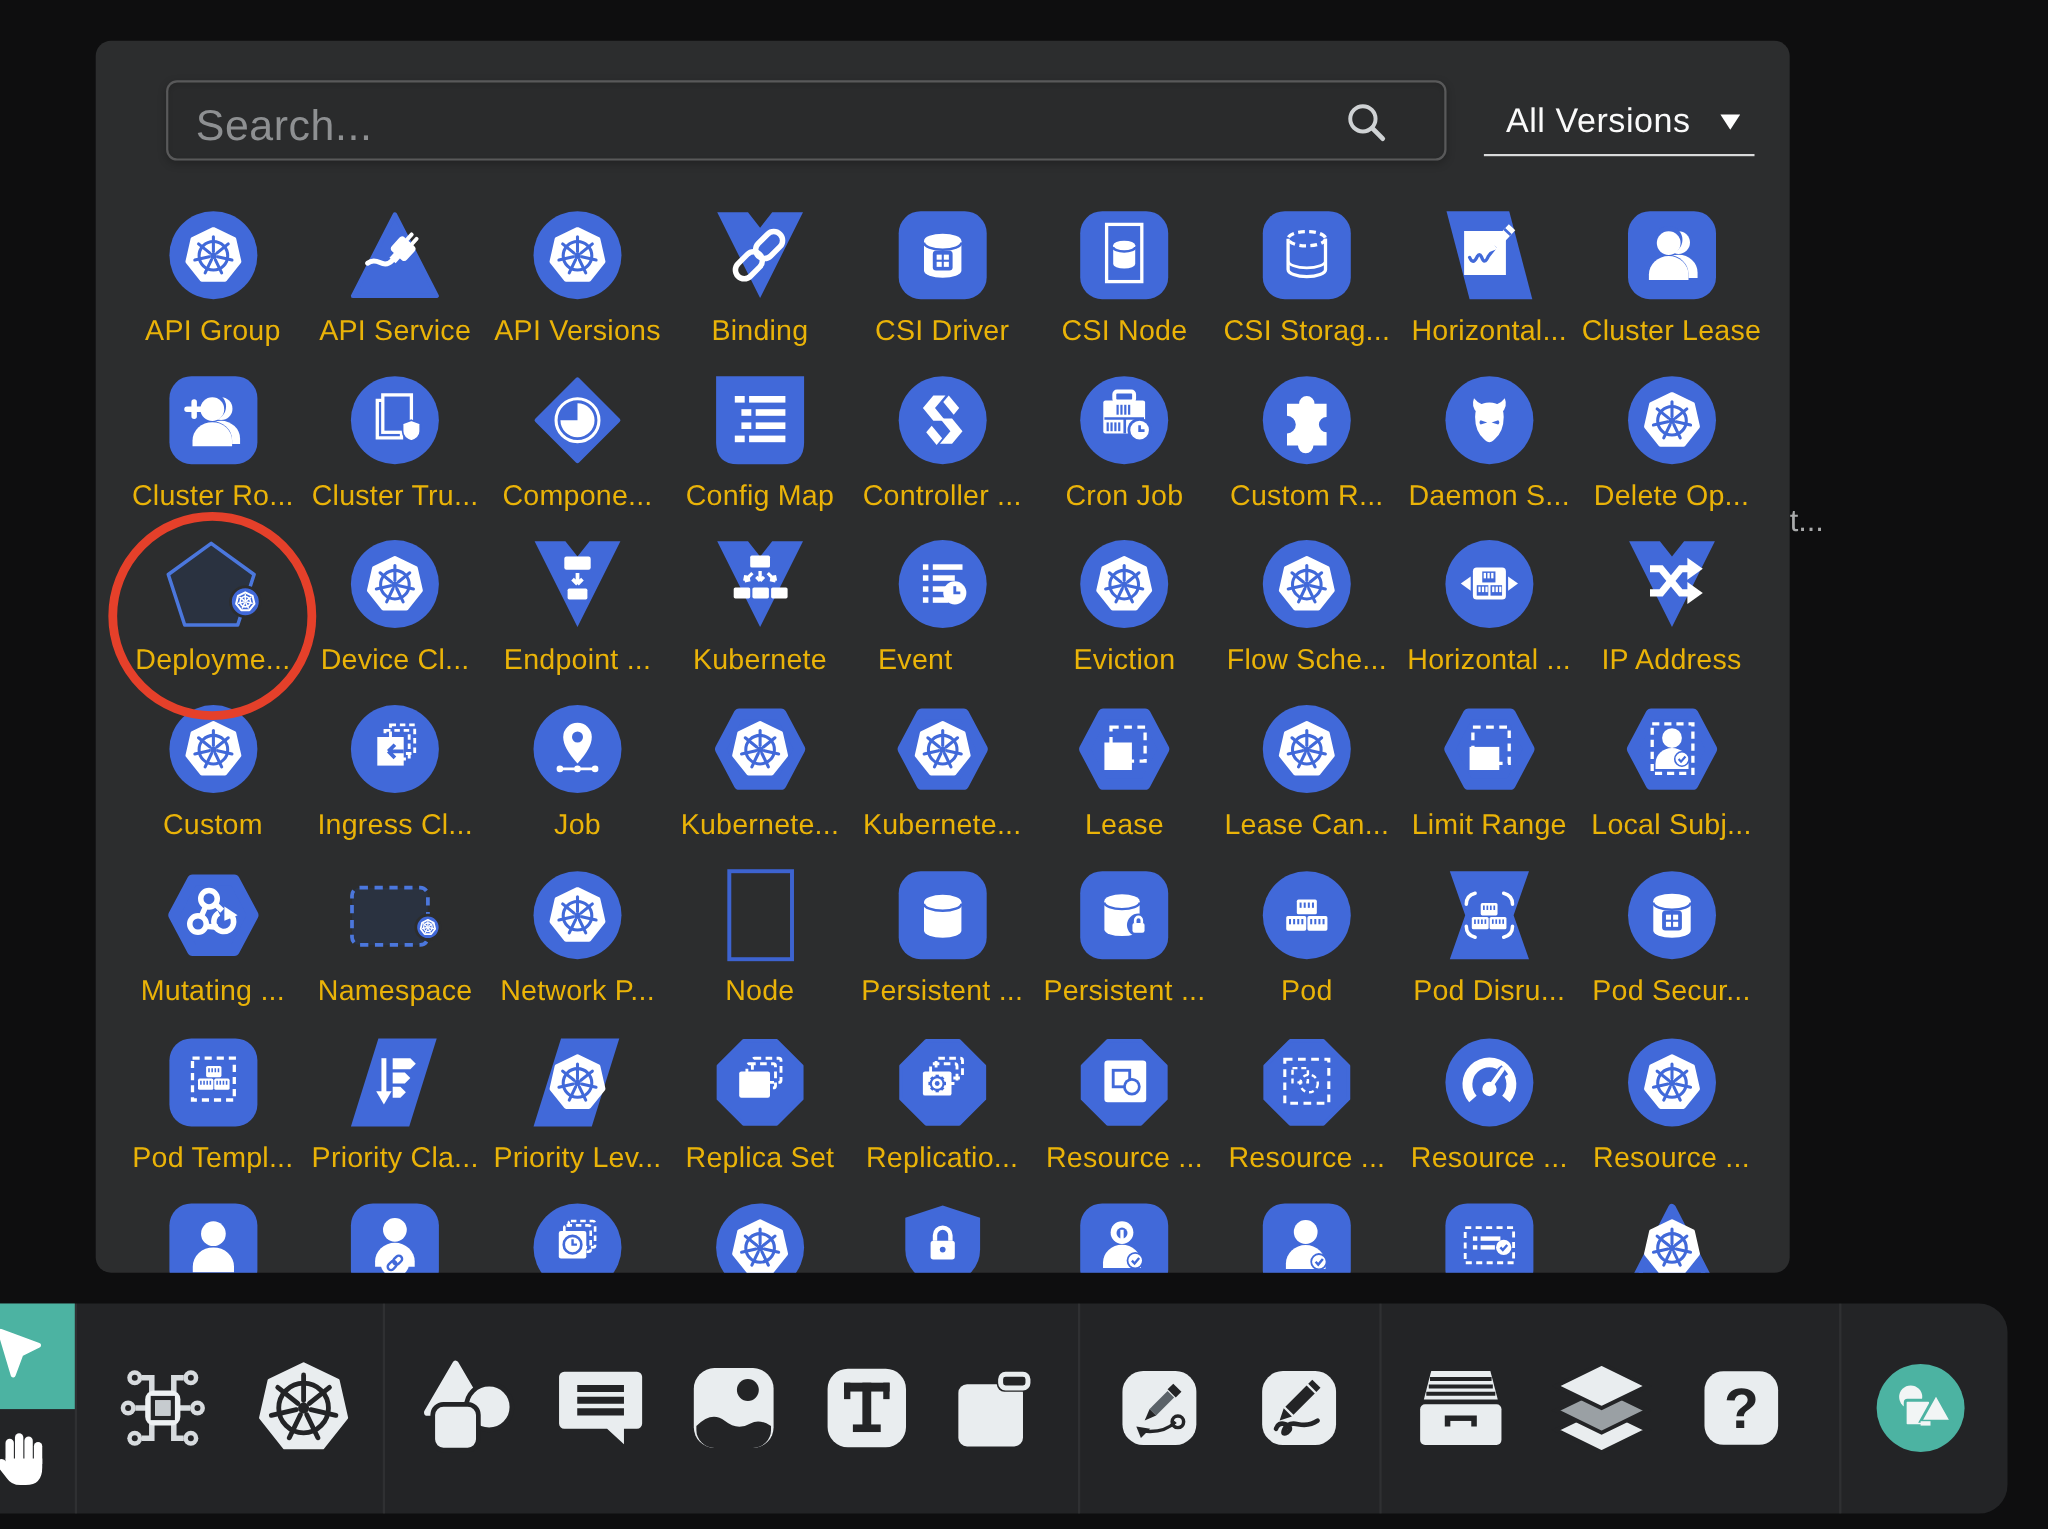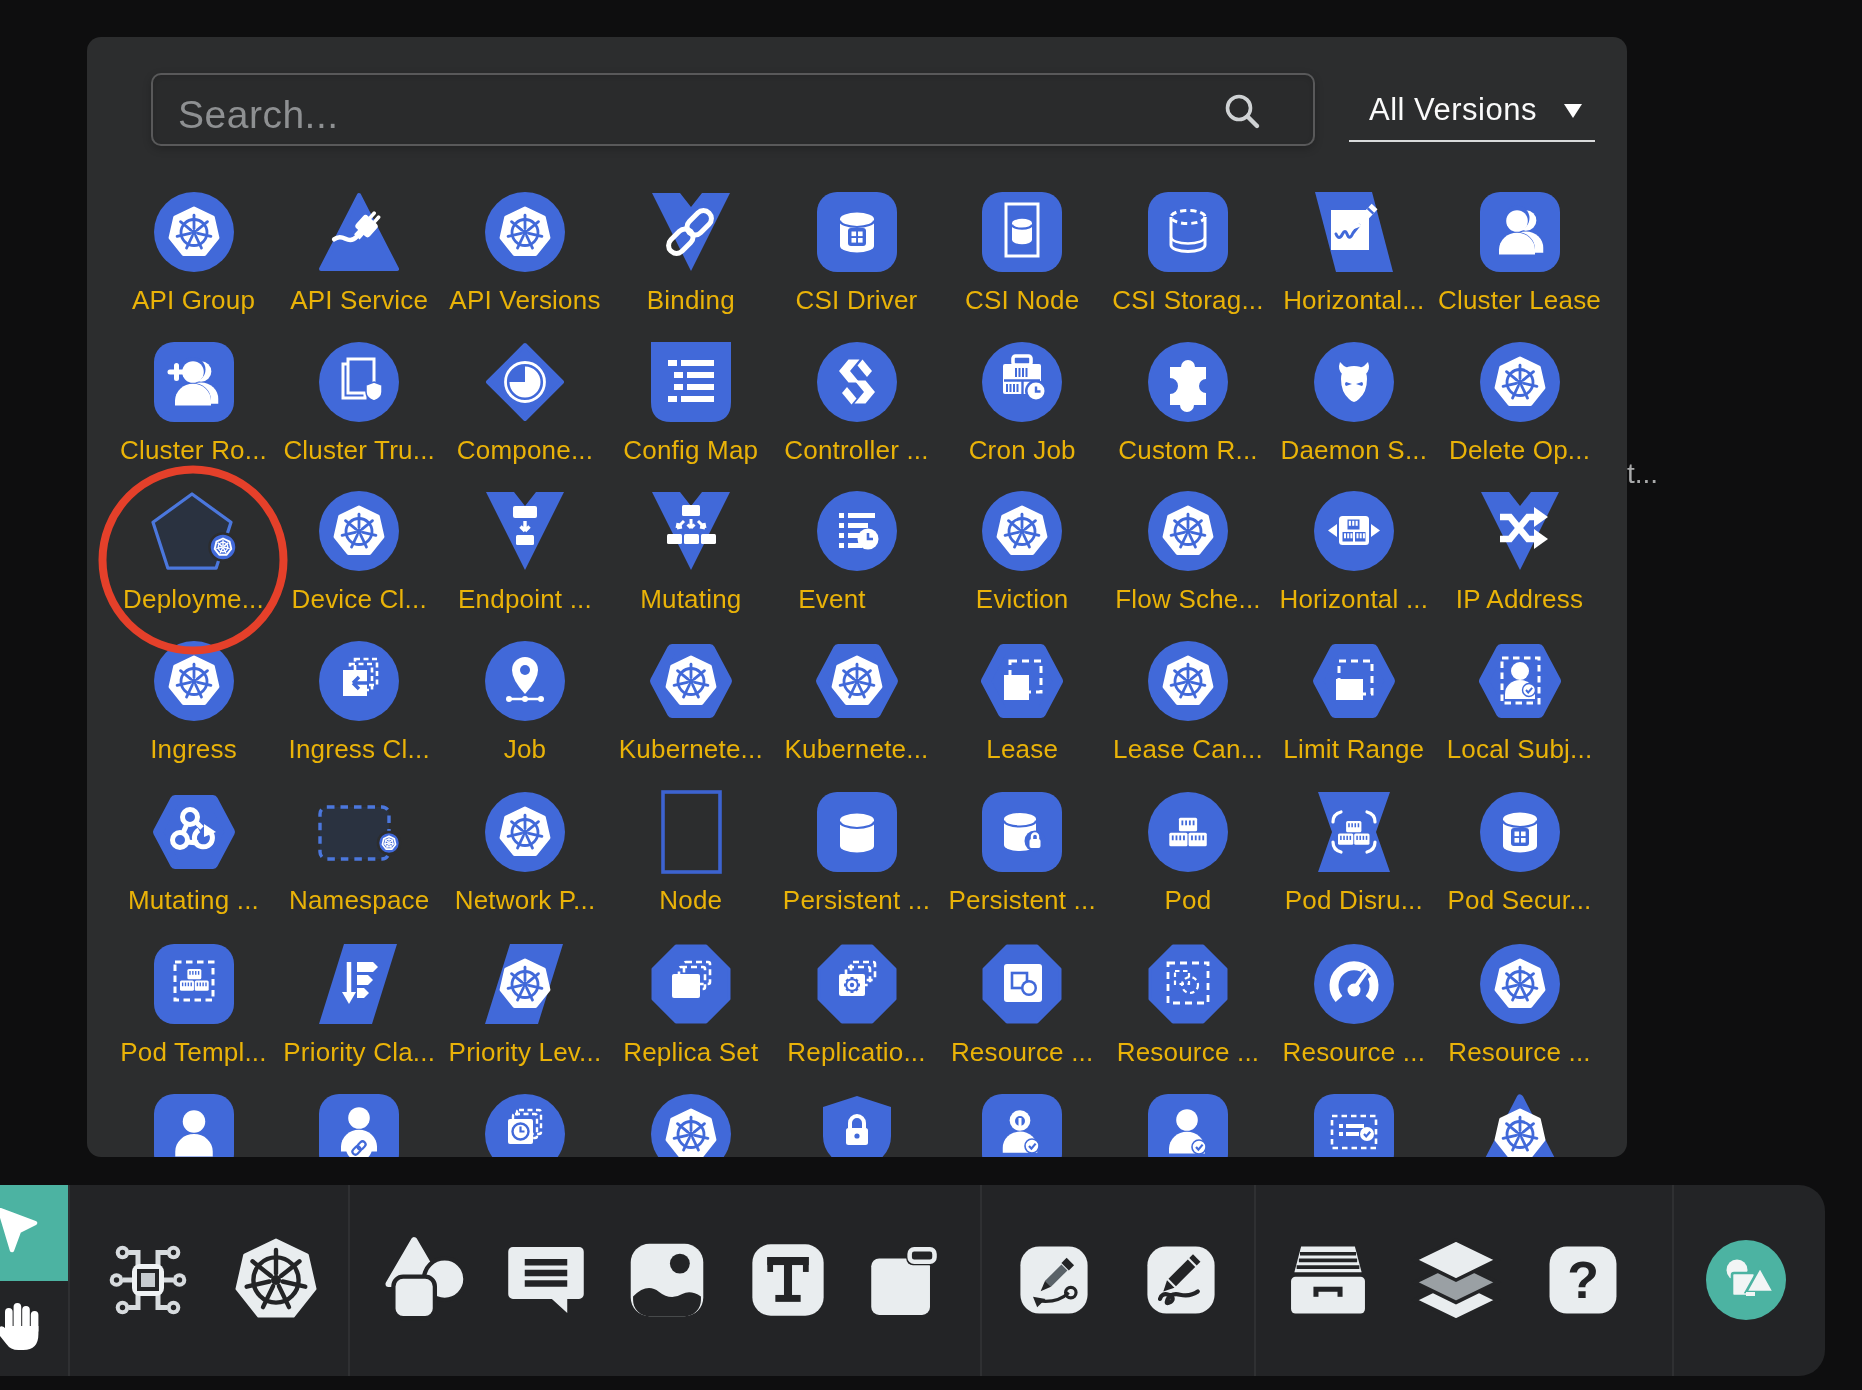--- a/index.html
+++ b/index.html
@@ -616,21 +616,21 @@
     <div class="lbl" style="left:272.2px;top:546.0px">Device Cl...</div>
     <svg class="ic" style="left:438.0px;top:494.0px" viewBox="0 0 80 80">
       <use href="#s-vee"></use>
       <use href="#g-boxarrow"></use>
     </svg>
     <div class="lbl" style="left:438.0px;top:546.0px">Endpoint ...</div>
     <svg class="ic" style="left:603.8px;top:494.0px" viewBox="0 0 80 80">
       <use href="#s-vee"></use>
       <use href="#g-boxtree"></use>
     </svg>
-    <div class="lbl" style="left:603.8px;top:546.0px">Mutating</div>
+    <div class="lbl" style="left:603.8px;top:546.0px">Kubernete</div>
     <svg class="ic" style="left:769.5px;top:494.0px" viewBox="0 0 80 80">
       <use href="#s-circle"></use>
       <use href="#g-listclock"></use>
     </svg>
     <div class="lbl" style="left:745px;top:546.0px">Event</div>
     <svg class="ic" style="left:935.2px;top:494.0px" viewBox="0 0 80 80">
       <use href="#s-circle"></use>
       <use href="#g-k8s"></use>
     </svg>
     <div class="lbl" style="left:935.2px;top:546.0px">Eviction</div>
@@ -646,21 +646,21 @@
     <div class="lbl" style="left:1266.8px;top:546.0px">Horizontal ...</div>
     <svg class="ic" style="left:1432.5px;top:494.0px" viewBox="0 0 80 80">
       <use href="#s-vee"></use>
       <use href="#g-shuffle"></use>
     </svg>
     <div class="lbl" style="left:1432.5px;top:546.0px">IP Address</div>
     <svg class="ic" style="left:106.5px;top:644.0px" viewBox="0 0 80 80">
       <use href="#s-circle"></use>
       <use href="#g-k8s"></use>
     </svg>
-    <div class="lbl" style="left:106.5px;top:696.0px">Ingress</div>
+    <div class="lbl" style="left:106.5px;top:696.0px">Custom</div>
     <svg class="ic" style="left:272.2px;top:644.0px" viewBox="0 0 80 80">
       <use href="#s-circle"></use>
       <use href="#g-import"></use>
     </svg>
     <div class="lbl" style="left:272.2px;top:696.0px">Ingress Cl...</div>
     <svg class="ic" style="left:438.0px;top:644.0px" viewBox="0 0 80 80">
       <use href="#s-circle"></use>
       <use href="#g-pin"></use>
     </svg>
     <div class="lbl" style="left:438.0px;top:696.0px">Job</div>

